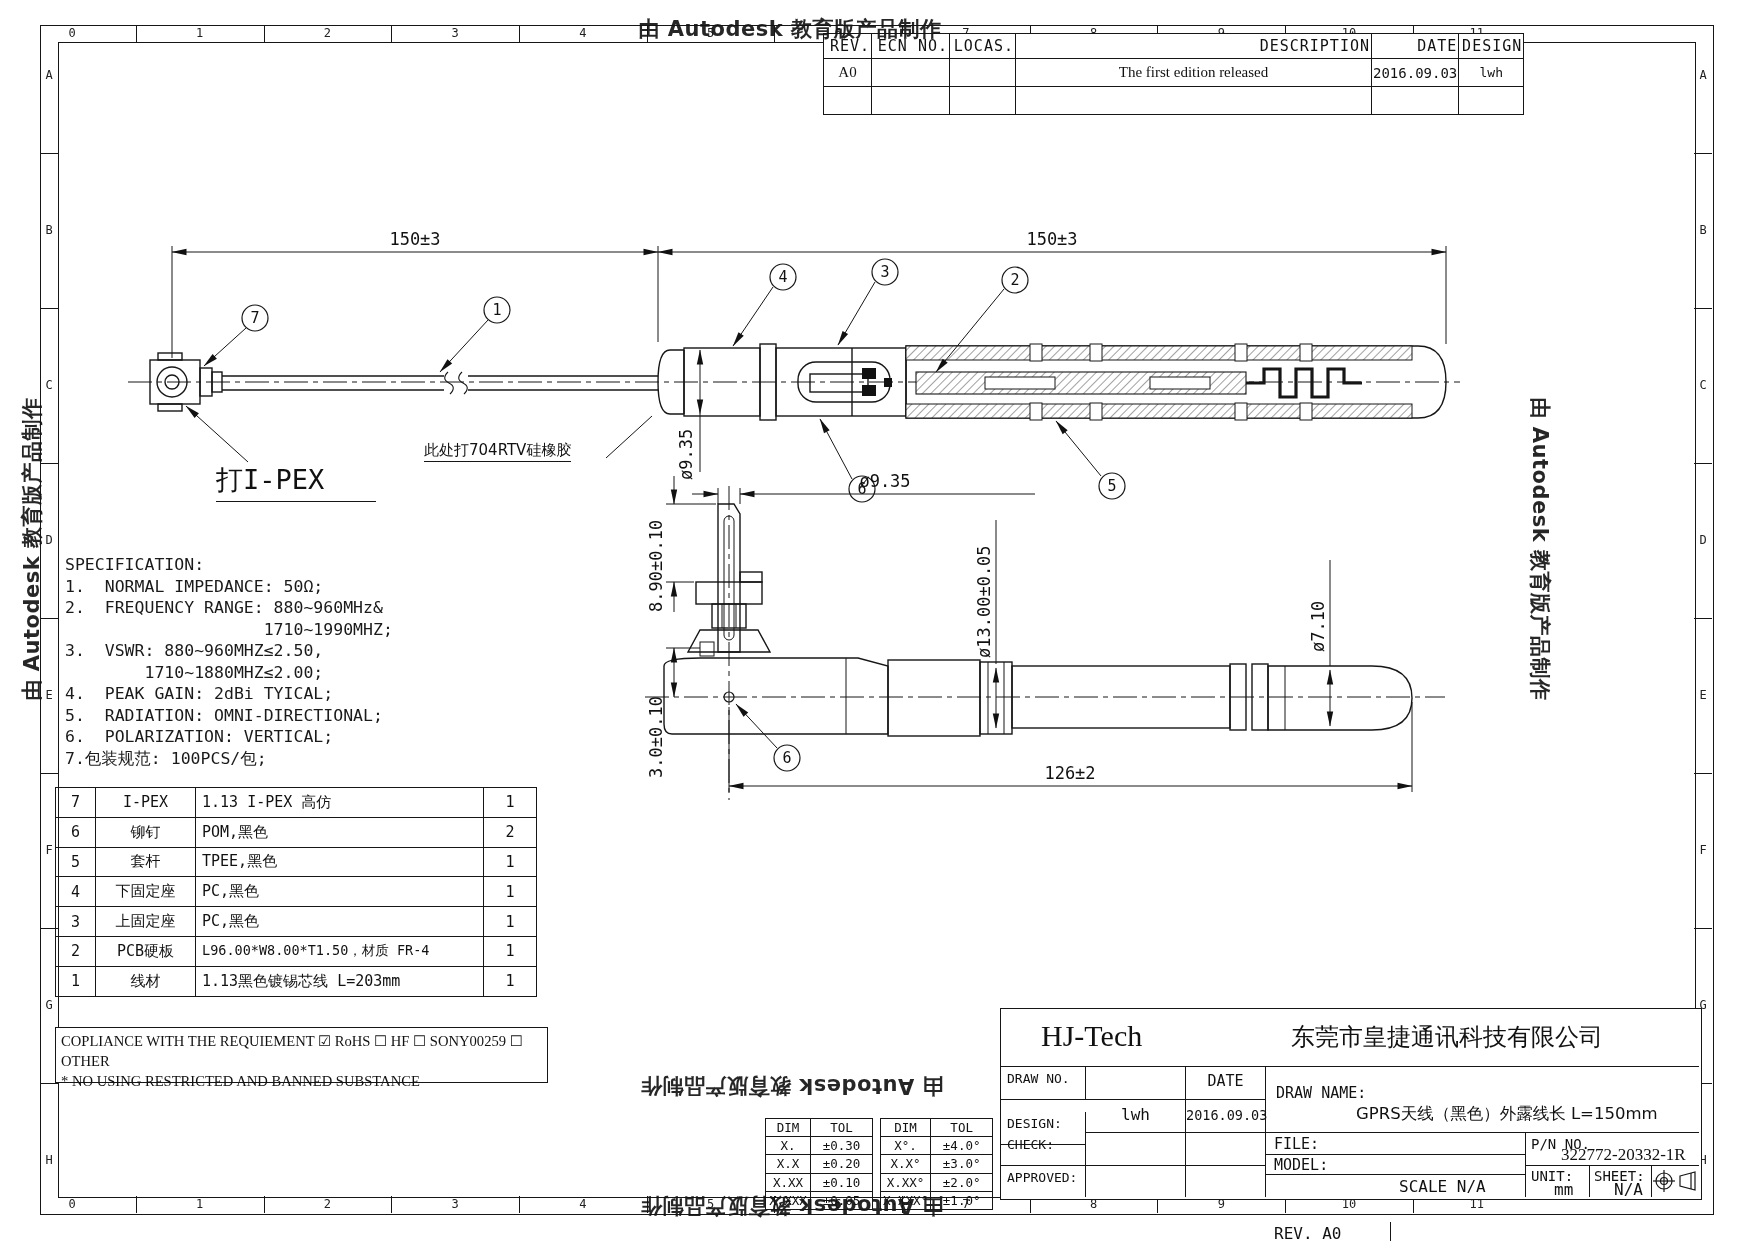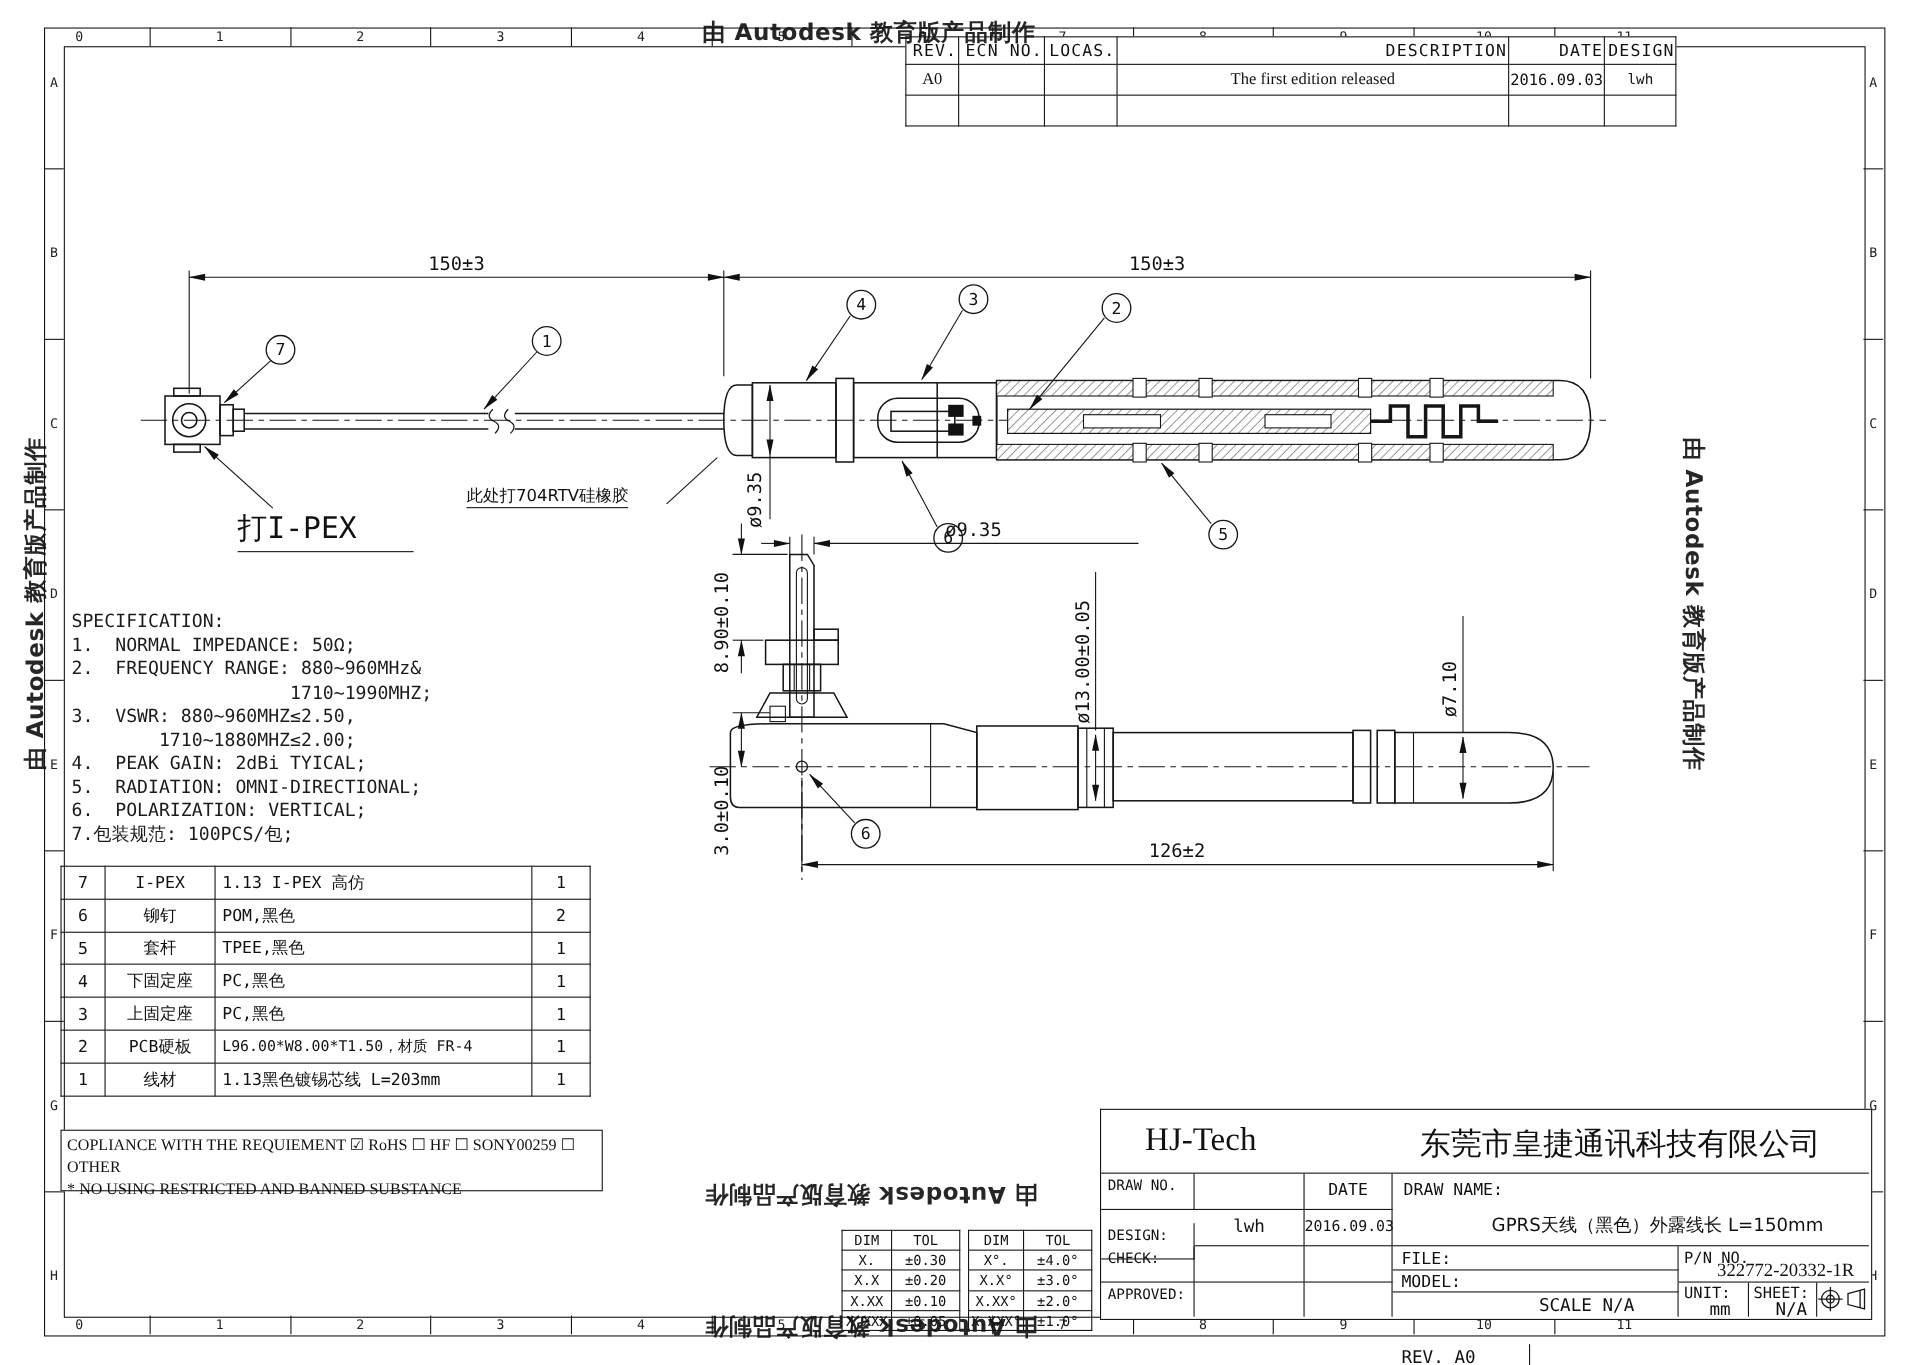--- a/index.html
+++ b/index.html
@@ -479,38 +479,38 @@
           <td>X.XXX°</td>
           <td>±1.0°</td>
         </tr>
       </tbody>
   </table>
 
   <div class="tb">
 
     <div class="cell noR" style="left:0;top:0;width:698px;height:58px;">
       <span class="abs" style="left:40px;top:10px;font:30px 'Liberation Serif',serif;">HJ-Tech</span>
-      <span class="abs cjk" style="left:290px;top:12px;font-size:28px;font-family:'DejaVu Sans',sans-serif;">东莞市皇捷通讯科技有限公司</span>
+      <span class="abs cjk" style="left:290px;top:12px;font-size:24px;font-family:'DejaVu Sans',sans-serif;">东莞市皇捷通讯科技有限公司</span>
     </div>
 
     <div class="cell lbl" style="left:0;top:58px;width:85px;height:33px;">DRAW NO.</div>
     <div class="cell" style="left:85px;top:58px;width:100px;height:33px;"></div>
     <div class="cell" style="left:185px;top:58px;width:80px;height:33px;font:15px 'DejaVu Sans Mono',monospace;text-align:center;padding-top:5px;">DATE</div>
     <div class="cell lbl" style="left:0;top:103px;width:85px;height:33px;">DESIGN:</div>
     <div class="cell" style="left:85px;top:91px;width:100px;height:33px;font:16px 'DejaVu Sans Mono',monospace;text-align:center;padding-top:5px;">lwh</div>
     <div class="cell" style="left:185px;top:91px;width:80px;height:33px;font:13.5px 'DejaVu Sans Mono',monospace;text-align:center;padding-top:7px;">2016.09.03</div>
     <div class="cell lbl" style="left:0;top:124px;width:85px;height:33px;">CHECK:</div>
     <div class="cell" style="left:85px;top:124px;width:100px;height:33px;"></div>
     <div class="cell" style="left:185px;top:124px;width:80px;height:33px;"></div>
     <div class="cell lbl noB" style="left:0;top:157px;width:85px;height:31px;">APPROVED:</div>
     <div class="cell noB" style="left:85px;top:157px;width:100px;height:31px;"></div>
     <div class="cell noB" style="left:185px;top:157px;width:80px;height:31px;"></div>
 
     <div class="cell noR" style="left:265px;top:58px;width:433px;height:66px;">
-      <span class="abs" style="left:10px;top:5px;font:15px 'DejaVu Sans Mono',monospace;">DRAW NAME:</span>
+      <span class="abs" style="left:10px;top:17px;font:15px 'DejaVu Sans Mono',monospace;">DRAW NAME:</span>
       <span class="abs cjk" style="left:90px;top:36px;font-size:16.5px;">GPRS天线（黑色）外露线长 L=150mm</span>
     </div>
 
     <div class="cell" style="left:265px;top:124px;width:260px;height:22px;font:15px 'DejaVu Sans Mono',monospace;padding:2px 0 0 8px;">FILE:</div>
     <div class="cell" style="left:265px;top:146px;width:260px;height:20px;font:15px 'DejaVu Sans Mono',monospace;padding:1px 0 0 8px;">MODEL:</div>
     <div class="cell noB" style="left:265px;top:166px;width:125px;height:22px;font:16px 'DejaVu Sans Mono',monospace;padding:2px 0 0 8px;margin-top:47px;">REV. A0</div>
     <div class="cell noB" style="left:390px;top:166px;width:135px;height:22px;font:16px 'DejaVu Sans Mono',monospace;padding:2px 0 0 8px;">SCALE N/A</div>
 
     <div class="cell noR" style="left:525px;top:124px;width:173px;height:33px;">
       <span class="abs" style="left:5px;top:3px;font:14px 'DejaVu Sans Mono',monospace;">P/N NO.</span>

